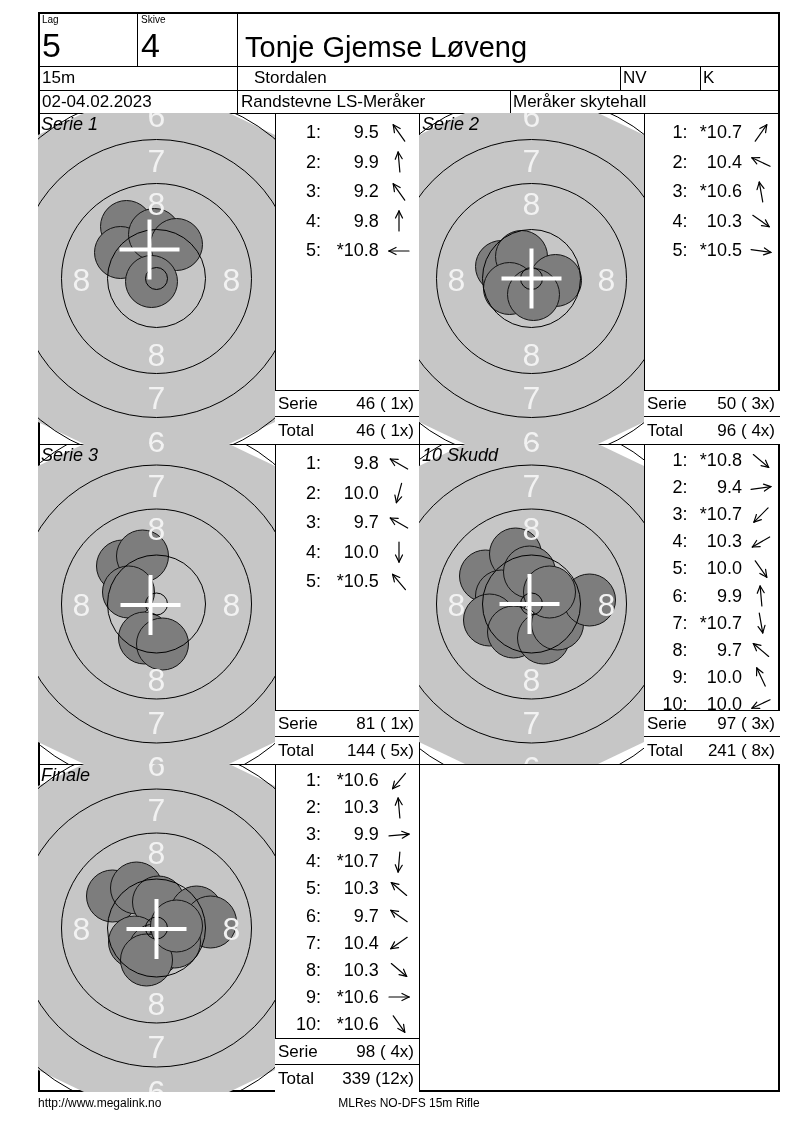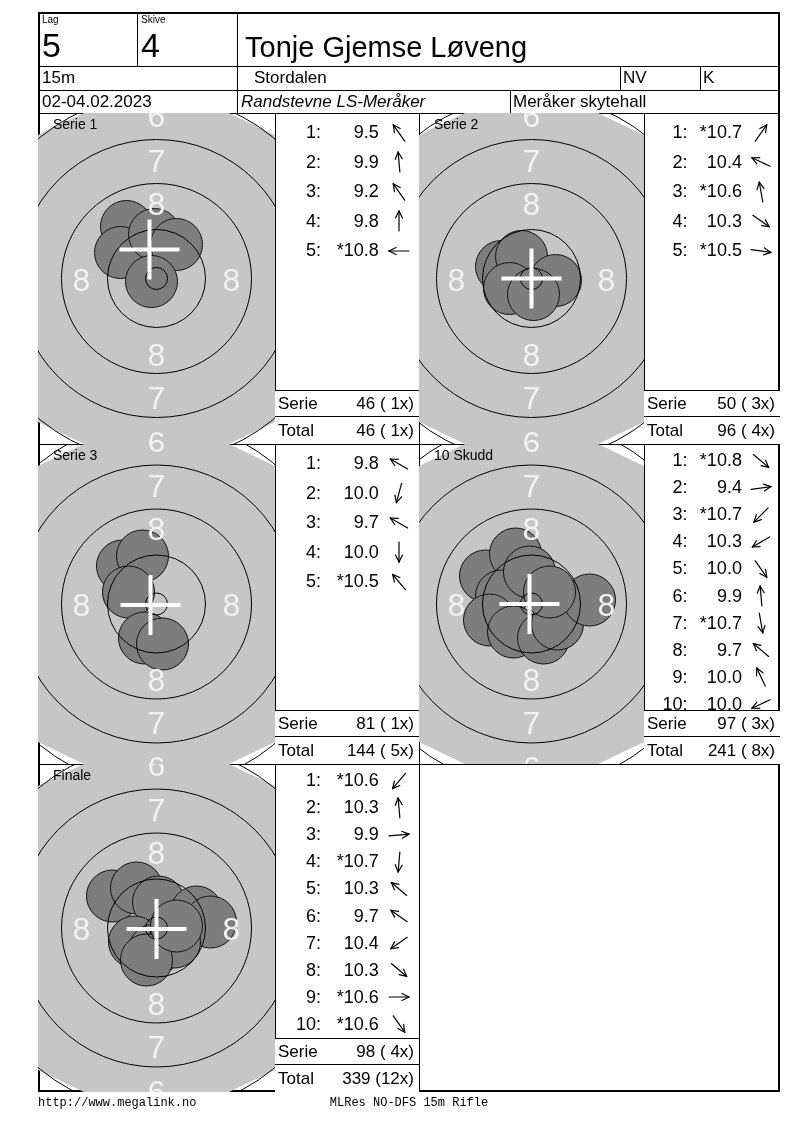--- a/index.html
+++ b/index.html
@@ -6,29 +6,29 @@
   .page{position:relative;width:800px;height:1130px;background:#ffffff;
         font-family:"Liberation Sans",sans-serif;color:#000;overflow:hidden;}
   .abs{position:absolute;}
   .frame{position:absolute;left:38px;top:12px;width:742px;height:1080px;
          border:2px solid #000;box-sizing:border-box;}
   .gline{position:absolute;background:#000;}
   .small-label{font-size:10px;line-height:11px;}
   .big-value{font-size:34px;line-height:34px;font-weight:normal;}
   .name{font-size:29px;line-height:30px;white-space:nowrap;}
   .hcell{font-size:17px;line-height:23px;white-space:nowrap;}
-  .panel-label{position:absolute;left:15px;top:1px;font-size:14px;line-height:21px;}
+  .panel-label{position:absolute;left:3px;top:1px;font-size:18px;line-height:21px;font-style:italic;}
   .shot-row{display:flex;align-items:center;font-size:18px;}
   .sn{width:32%;text-align:right;box-sizing:border-box;}
   .sv{width:40%;text-align:right;box-sizing:border-box;}
   .sa{width:28%;display:flex;justify-content:center;align-items:center;}
   .sum-row{position:absolute;display:flex;justify-content:space-between;align-items:center;
            border-top:1px solid #000;box-sizing:border-box;font-size:17px;
            padding:0 5px 0 3px;background:#fff;}
-  .footer-text{position:absolute;font-size:12px;line-height:14px;white-space:nowrap;font-family:Liberation Mono, monospace;}
+  .footer-text{position:absolute;font-size:12px;line-height:14px;white-space:nowrap;}
   svg{display:block;}
 </style>
 </head>
 <body>
 
 <div class="page">
 
   <div class="frame"></div>
 
   <div class="abs small-label" style="left:42px;top:14px;">Lag</div>
@@ -36,21 +36,21 @@
   <div class="abs small-label" style="left:141px;top:14px;">Skive</div>
   <div class="abs big-value" style="left:141px;top:28px;">4</div>
   <div class="abs name" style="left:245px;top:32px;">Tonje Gjemse Løveng</div>
 
   <div class="abs hcell" style="left:42px;top:66px;">15m</div>
   <div class="abs hcell" style="left:254px;top:66px;">Stordalen</div>
   <div class="abs hcell" style="left:623px;top:66px;">NV</div>
   <div class="abs hcell" style="left:703px;top:66px;">K</div>
 
   <div class="abs hcell" style="left:42px;top:90px;">02-04.02.2023</div>
-  <div class="abs hcell" style="left:241px;top:90px;font-style:italic;">Randstevne LS-Meråker</div>
+  <div class="abs hcell" style="left:241px;top:90px;">Randstevne LS-Meråker</div>
   <div class="abs hcell" style="left:513px;top:90px;">Meråker skytehall</div>
 
   <div id="panels">
       <div class="gline" style="left: 38px; top: 66px; width: 742px; height: 1px;"></div>
       <div class="gline" style="left: 38px; top: 90px; width: 742px; height: 1px;"></div>
       <div class="gline" style="left: 38px; top: 113px; width: 742px; height: 1px;"></div>
       <div class="gline" style="left: 38px; top: 444px; width: 742px; height: 1px;"></div>
       <div class="gline" style="left: 38px; top: 764px; width: 742px; height: 1px;"></div>
       <div class="gline" style="left: 137px; top: 12px; width: 1px; height: 54px;"></div>
       <div class="gline" style="left: 237px; top: 12px; width: 1px; height: 101px;"></div>

